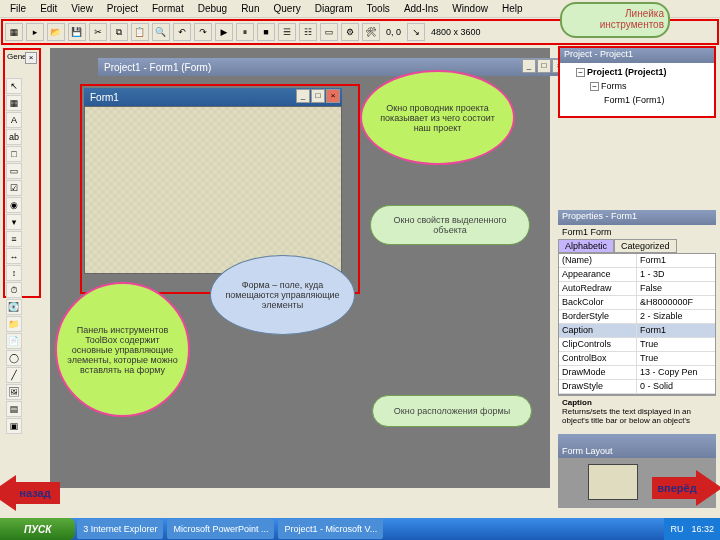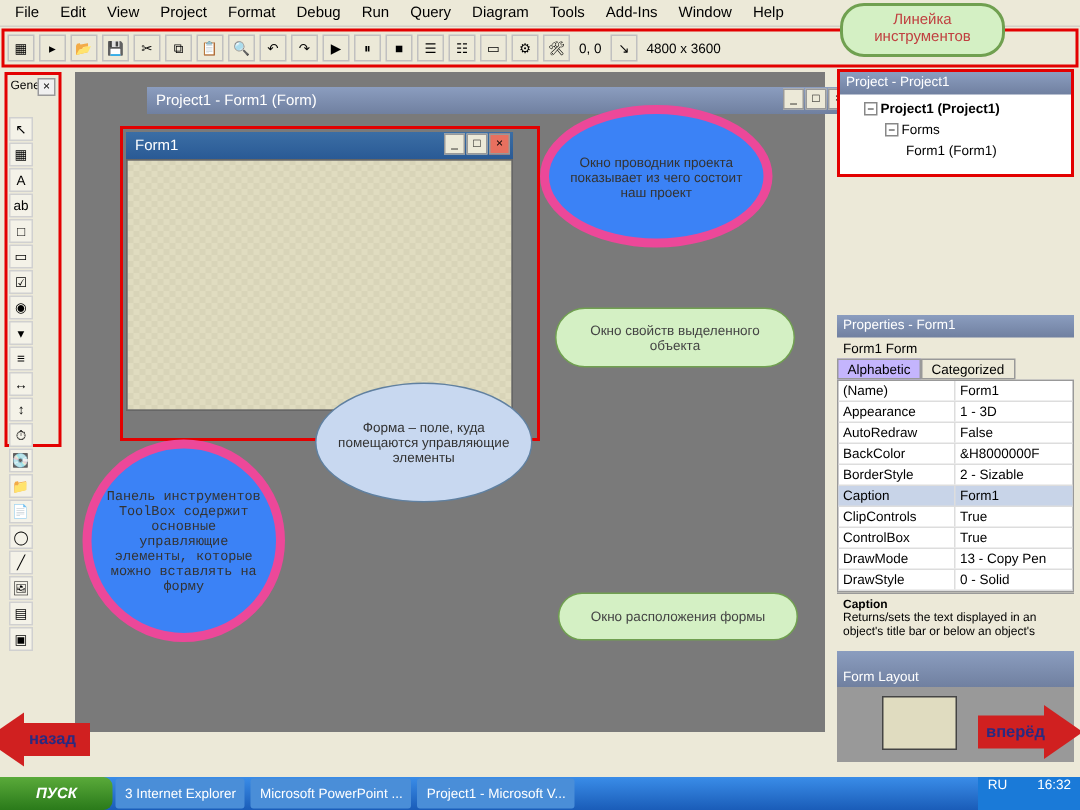--- a/index.html
+++ b/index.html
@@ -26,31 +26,31 @@
   .pw-btn { width: 14px; height: 14px; background: #ece9d8; border: 1px solid #999; font-size: 8px; text-align: center; line-height: 12px; }
   
   .form-outline { position: absolute; left: 30px; top: 36px; border: 2px solid #e30000; width: 280px; height: 210px; }
   .form-window { position: absolute; left: 2px; top: 2px; width: 258px; height: 188px; }
   .fw-title { background: linear-gradient(#3b6ea5,#2a5a95); color: #fff; height: 18px; font-size: 10px; padding: 2px 6px; display: flex; align-items: center; }
   .fw-controls { position: absolute; right: 2px; top: 1px; display: flex; gap: 1px; }
   .fw-close { background: #e8705f; }
   .form-body { background: repeating-conic-gradient(#e0dcc0 0% 25%, #d8d4b8 0% 50%) 50% / 8px 8px; height: 168px; border: 1px solid #666; }
   
   .callout { position: absolute; border-radius: 50%; padding: 10px; font-size: 9px; text-align: center; display: flex; align-items: center; justify-content: center; }
-  .callout-orange { background: #3b82f6; border: 6px solid #ec4899; color: #333; text-align: center; }
+  .callout-orange { background: #bef264; border: 2px solid #ec4899; color: #333; text-align: center; }
   .callout-green { background: #d4f0c4; border: 1px solid #70a050; color: #444; }
   .callout-blue { background: #c8d8f0; border: 1px solid #6080a0; color: #333; }
   
   .callout.c1 { left: 360px; top: 70px; width: 155px; height: 95px; }
   .callout.c2 { left: 370px; top: 205px; width: 160px; height: 40px; border-radius: 20px; }
   .callout.c3 { left: 210px; top: 255px; width: 145px; height: 80px; }
   .callout.c4 { left: 372px; top: 395px; width: 160px; height: 32px; border-radius: 16px; }
-  .callout.c5 { left: 55px; top: 293px; width: 135px; height: 135px; font-family: Liberation Mono, monospace; }
-  
-  .label-toolbar { position: absolute; left: 560px; top: 2px; width: 110px; height: 36px; background: #d4f0c4; border: 2px solid #70a050; border-radius: 16px; font-size: 10px; color: #c04040; text-align: center; padding: 4px; }
+  .callout.c5 { left: 55px; top: 282px; width: 135px; height: 135px; }
+  
+  .label-toolbar { position: absolute; left: 560px; top: 2px; width: 110px; height: 36px; background: #d4f0c4; border: 2px solid #70a050; border-radius: 16px; font-size: 10px; color: #c04040; text-align: right; padding: 4px; }
   
   .project-explorer { position: absolute; right: 4px; top: 46px; width: 158px; height: 72px; border: 2px solid #e30000; background: #fff; }
   .pe-header { background: linear-gradient(#8b9dbf,#7080a0); color: #fff; height: 15px; font-size: 9px; padding: 1px 4px; }
   .pe-tree { font-size: 9px; padding: 2px; line-height: 14px; }
   .pe-item { padding-left: 14px; }
   .pe-item2 { padding-left: 28px; }
   .pe-item3 { padding-left: 42px; }
   .tree-box { display: inline-block; width: 9px; height: 9px; border: 1px solid #888; text-align: center; line-height: 7px; font-size: 8px; margin-right: 2px; background: #fff; }
   
   .properties { position: absolute; right: 4px; top: 210px; width: 158px; height: 220px; background: #ece9d8; }
@@ -76,21 +76,21 @@
   .nav-fwd { right: 8px; top: 470px; }
   .arrow-shape-l { width: 0; height: 0; border-top: 18px solid transparent; border-bottom: 18px solid transparent; border-right: 26px solid #d02020; position: absolute; left: -10px; }
   .arrow-body-l { width: 46px; height: 22px; background: #d02020; position: absolute; left: 14px; top: 7px; }
   .arrow-shape-r { width: 0; height: 0; border-top: 18px solid transparent; border-bottom: 18px solid transparent; border-left: 26px solid #d02020; position: absolute; right: -10px; }
   .arrow-body-r { width: 46px; height: 22px; background: #d02020; position: absolute; right: 14px; top: 7px; }
   .arrow-text { position: relative; z-index: 2; color: #2a2a80; }
   
   .taskbar { position: absolute; left: 0; bottom: 0; width: 720px; height: 22px; background: linear-gradient(#3a8de8,#1a5cb8); display: flex; align-items: center; }
   .start-btn { background: linear-gradient(#5aaa3a,#2a7a1a); color: #fff; height: 22px; padding: 0 24px; font-size: 10px; font-weight: bold; font-style: italic; display: flex; align-items: center; border-radius: 0 6px 6px 0; }
   .task-item { background: #4a8ed8; color: #fff; height: 18px; margin: 0 2px; padding: 10px 6px; font-size: 9px; display: flex; align-items: center; border-radius: 2px; }
-  .tray { margin-left: auto; background: #1a7ad8; color: #fff; height: 22px; padding: 0 6px; font-size: 9px; display: flex; align-items: flex-start; gap: 20px; }
+  .tray { margin-left: auto; background: #1a7ad8; color: #fff; height: 22px; padding: 0 6px; font-size: 9px; display: flex; align-items: center; gap: 8px; }
 </style>
 </head>
 <body>
 
 <div class="menubar">
   <span>File</span>
   <span>Edit</span>
   <span>View</span>
   <span>Project</span>
   <span>Format</span>

